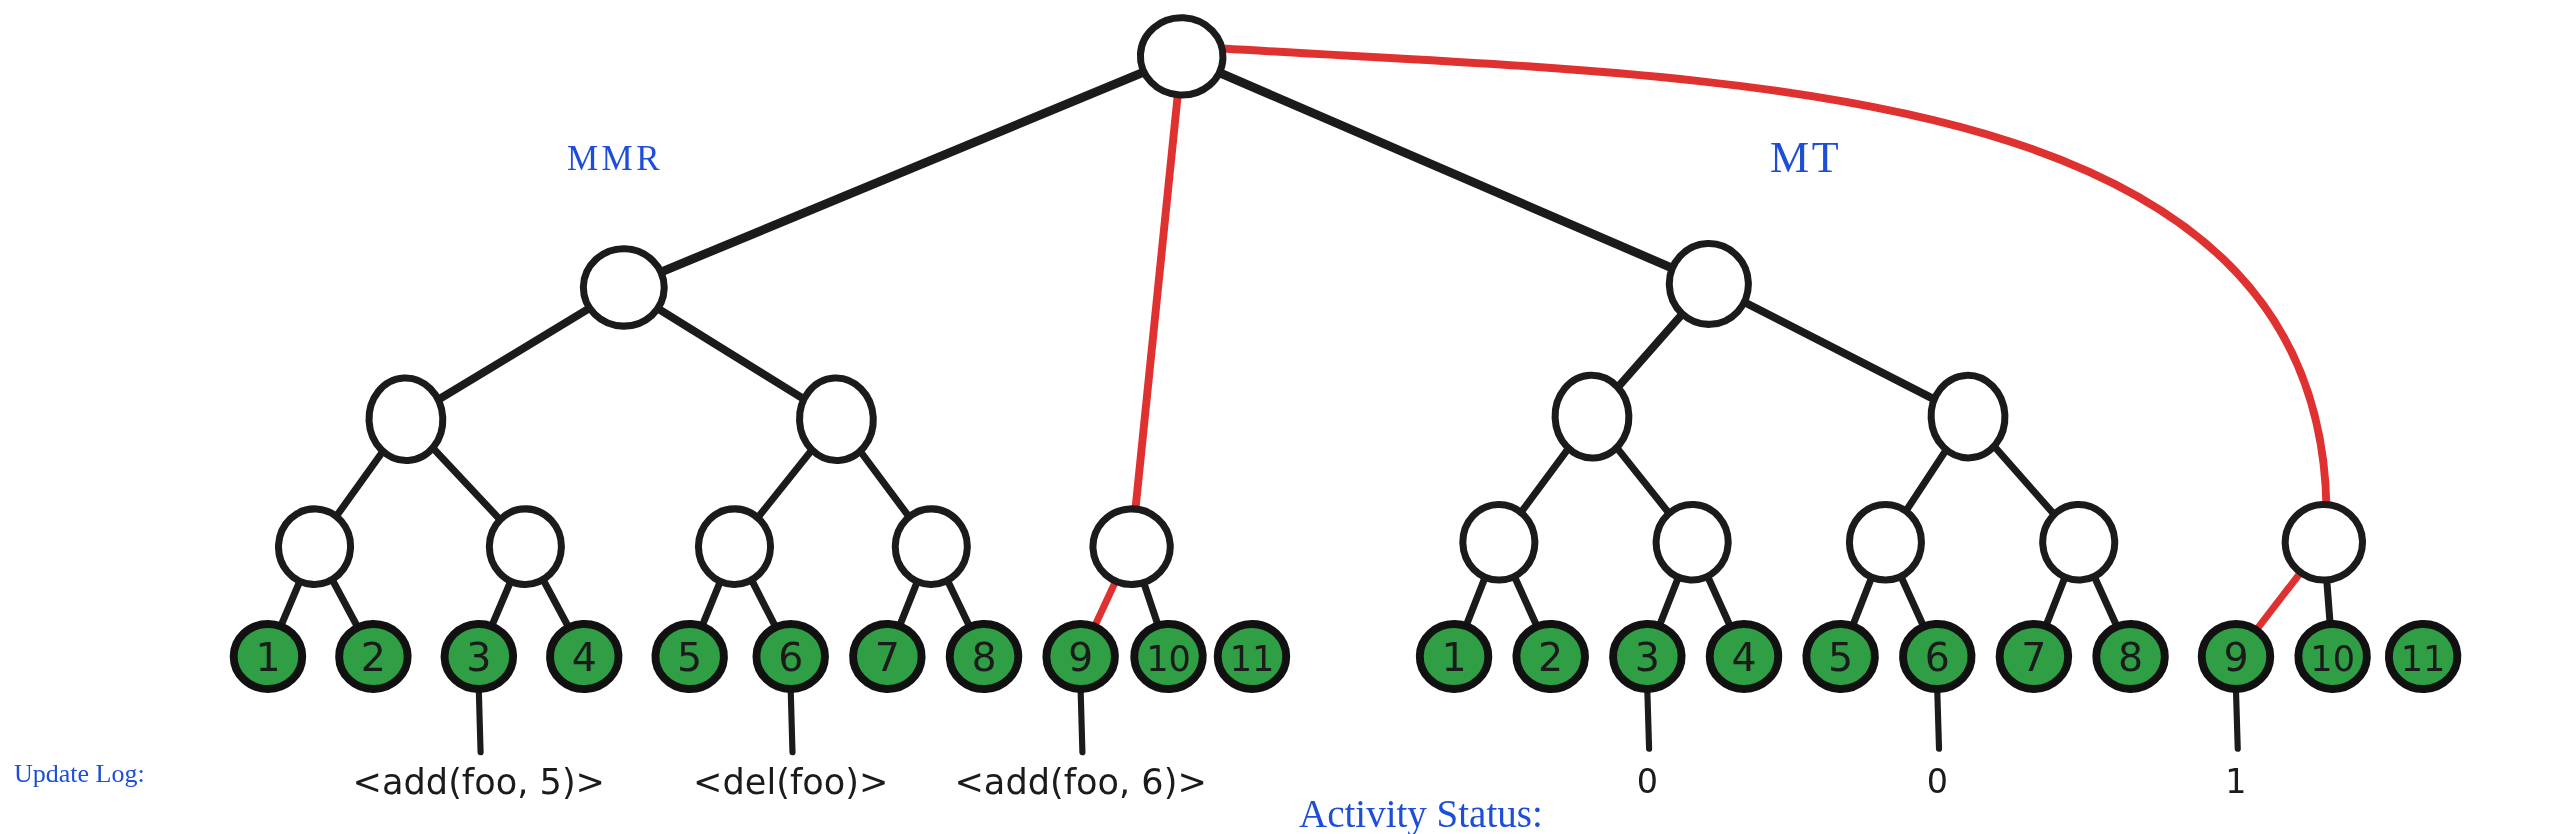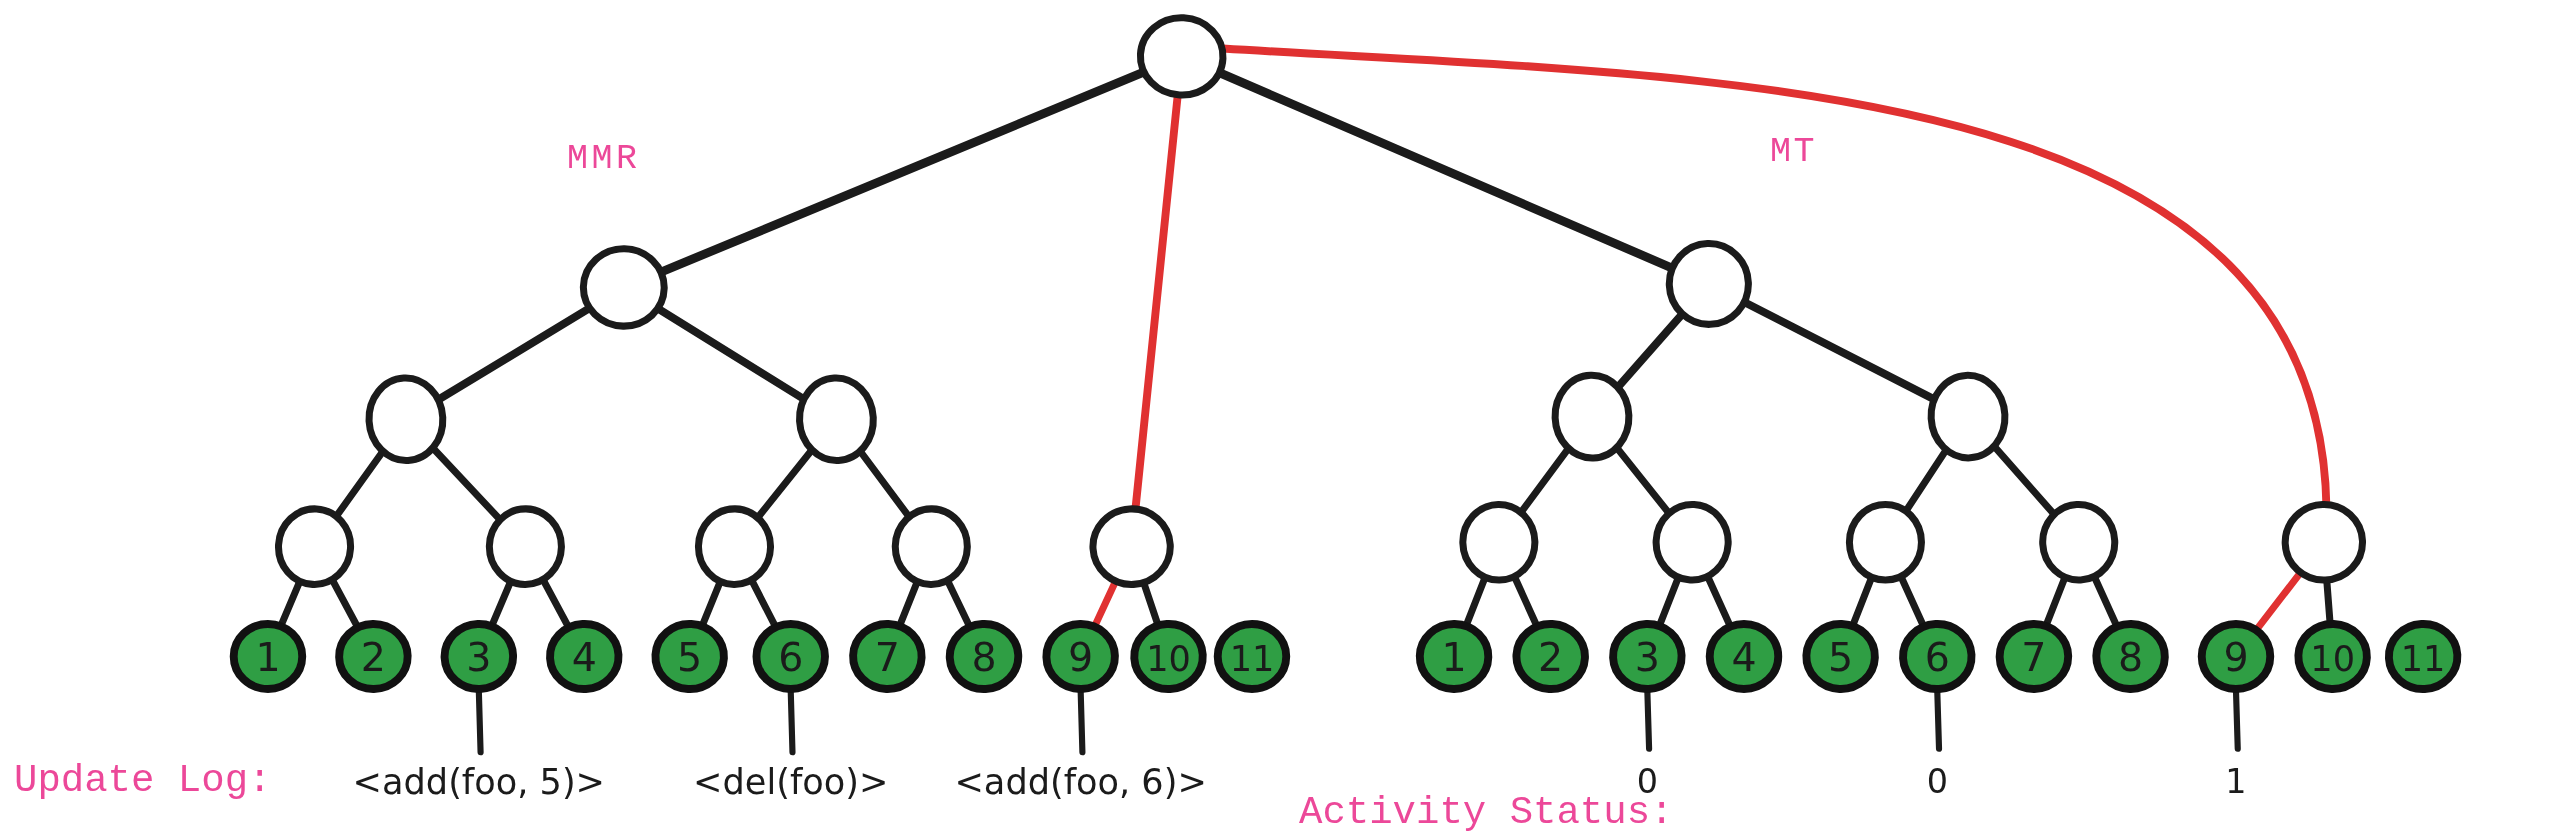--- a/index.html
+++ b/index.html
@@ -7,28 +7,28 @@
     position: relative;
     width: 2576px;
     height: 835px;
     background: #ffffff;
     font-family: "DejaVu Sans", sans-serif;
     overflow: hidden;
   }
   #tree-svg { position: absolute; left: 0; top: 0; }
   .overlay-label {
     position: absolute;
-    color: #ec4899;
+    color: #1d4ed8;
     white-space: nowrap;
-    font-family: Liberation Mono, monospace;
+    font-family: Liberation Serif, serif;
   }
-  .lbl-update   { left: 14px;  top: 759px; font-size: 39px; }
+  .lbl-update   { left: 14px;  top: 759px; font-size: 26px; }
   .lbl-activity { left: 1299px; top: 759px; font-size: 39px; margin-top: 32px; }
   .lbl-mmr { left: 567px;  top: 139px; font-size: 35px; letter-spacing: 3.5px; }
-  .lbl-mt  { left: 1770px; top: 132px; font-size: 35px; letter-spacing: 2.6px; }
+  .lbl-mt  { left: 1770px; top: 132px; font-size: 44px; letter-spacing: 2.6px; }
   .edge   { fill: none; stroke-linecap: round; }
   .nodeEl { stroke-linejoin: round; }
   .leafTxt { font-family: "DejaVu Sans", sans-serif; }
 </style>
 </head>
 <body>
 
 <div id="stage">
   <svg id="tree-svg" xmlns="http://www.w3.org/2000/svg" width="2576" height="835" viewBox="0 0 2932 950">
       <line x1="1345" y1="64" x2="710" y2="327" class="edge" stroke="#1b1b1b" stroke-width="10"></line>

